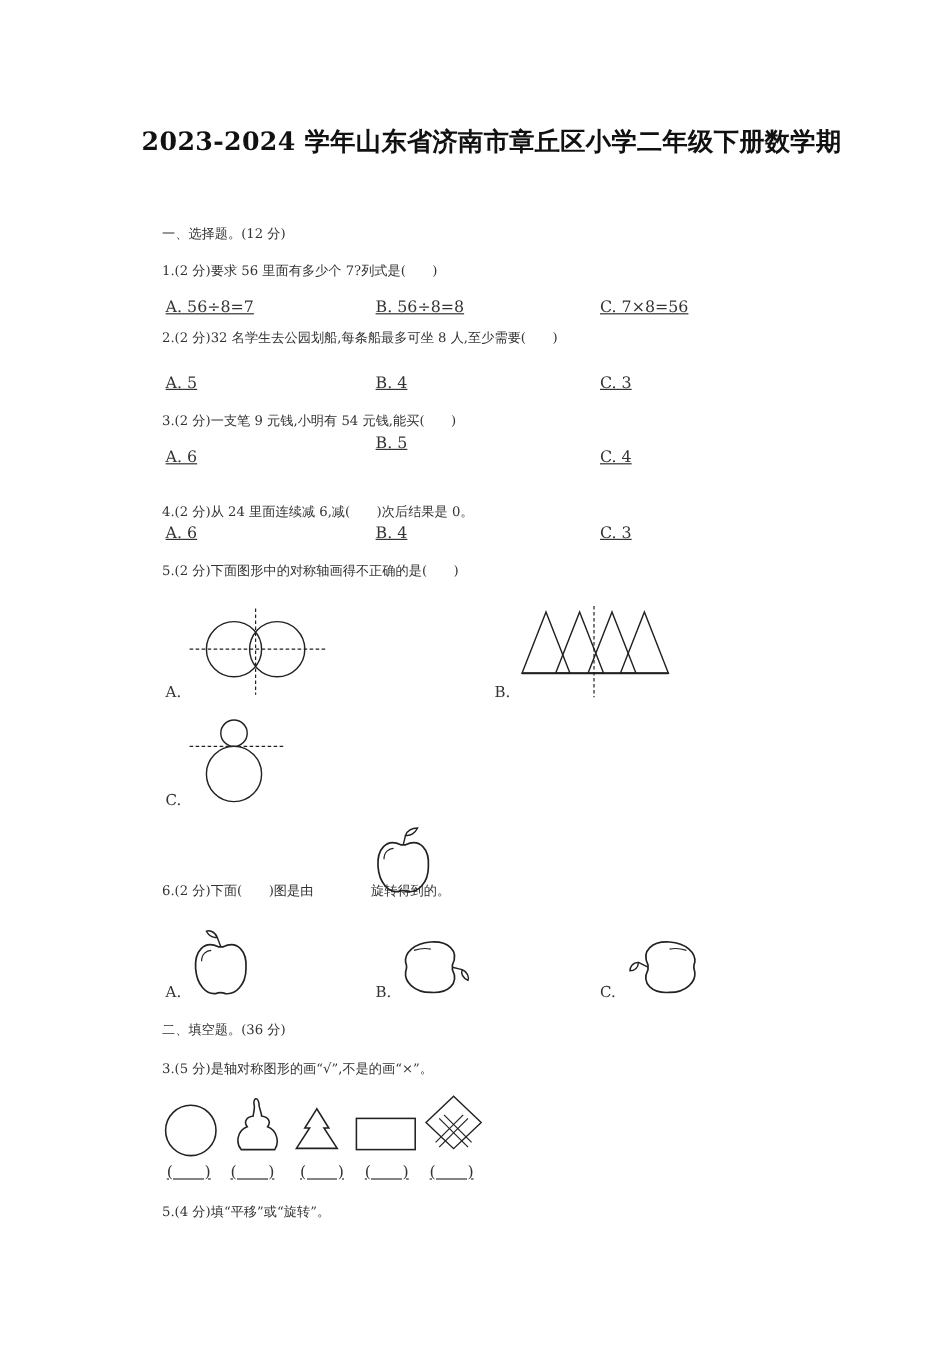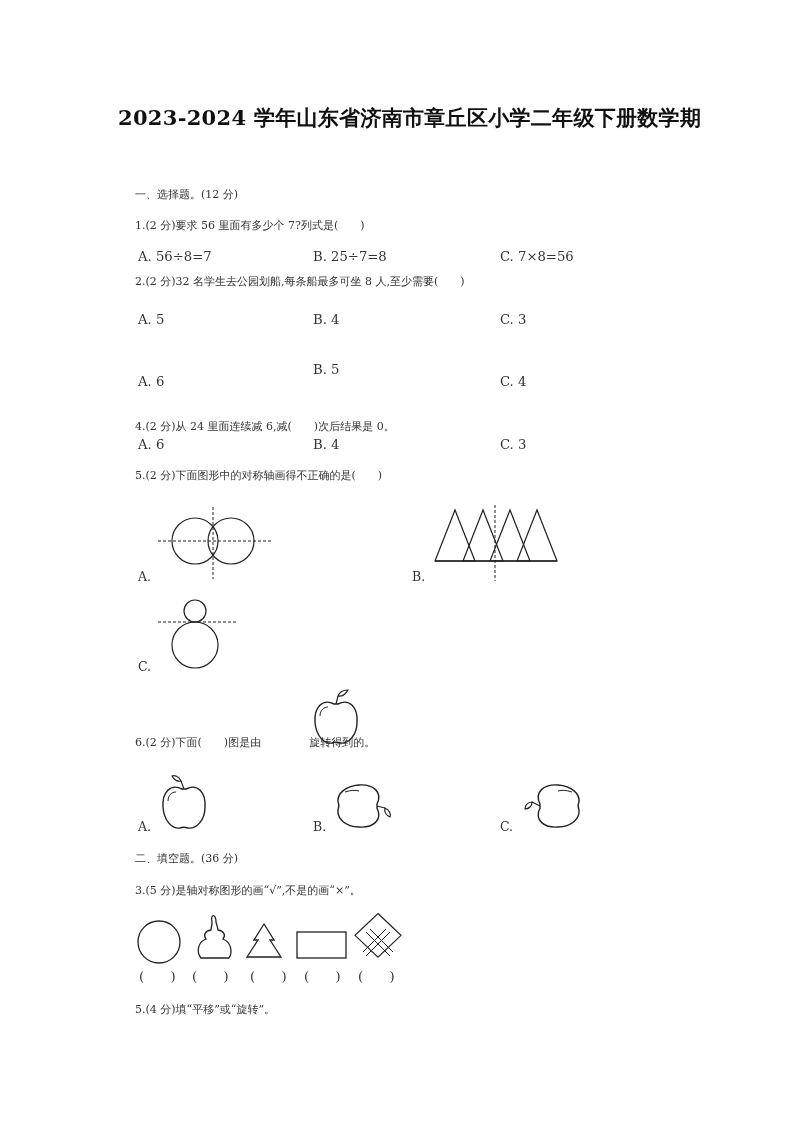--- a/index.html
+++ b/index.html
@@ -3,44 +3,45 @@
 <meta charset="utf-8">
 <style>
   html, body { margin: 0; padding: 0; background: #ffffff; }
   body { width: 793px; height: 1122px; position: relative; overflow: hidden;
          font-family: "DejaVu Serif", "Liberation Serif", serif; color: #222; }
   .page { position: absolute; left: 0; top: 0; width: 793px; height: 1012px; }
   .title { position: absolute; left: 118px; font-weight: bold; font-size: 21px; color: #111; letter-spacing: 0.3px; }
   .t1 { top: 104px; }
   .t2 { top: 147px; }
   .line { position: absolute; left: 118px; font-size: 11px; color: #333; white-space: nowrap; margin-left: 17px; }
-  .opt { position: absolute; font-size: 13.2px; color: #333; white-space: nowrap; }
+  .opt { position: absolute; font-size: 13.2px; color: #333; white-space: nowrap; text-decoration: underline; }
   .fig { position: absolute; }
   svg { display: block; }
   .lbl { position: absolute; font-size: 12.5px; color: #333; }
 </style>
 </head>
 <body>
 
 <div class="page">
 
   <div class="title t1">2023-2024 学年山东省济南市章丘区小学二年级下册数学期</div>
 
   <div class="line" style="top:187px">一、选择题。(12 分)</div>
 
   <div class="line" style="top:218px">1.(2 分)要求 56 里面有多少个 7?列式是(　　)</div>
   <div class="opt" style="left:138px;top:249px">A. 56÷8=7</div>
-  <div class="opt" style="left:313px;top:249px">B. 25÷7=8</div>
+  <div class="opt" style="left:313px;top:249px">B. 56÷8=8</div>
   <div class="opt" style="left:500px;top:249px">C. 7×8=56</div>
 
   <div class="line" style="top:274px">2.(2 分)32 名学生去公园划船,每条船最多可坐 8 人,至少需要(　　)</div>
   <div class="opt" style="left:138px;top:312px">A. 5</div>
   <div class="opt" style="left:313px;top:312px">B. 4</div>
   <div class="opt" style="left:500px;top:312px">C. 3</div>
 
+  <div class="line" style="top:343px">3.(2 分)一支笔 9 元钱,小明有 54 元钱,能买(　　)</div>
   <div class="opt" style="left:138px;top:374px">A. 6</div>
   <div class="opt" style="left:313px;top:362px">B. 5</div>
   <div class="opt" style="left:500px;top:374px">C. 4</div>
 
   <div class="line" style="top:419px">4.(2 分)从 24 里面连续减 6,减(　　)次后结果是 0。</div>
   <div class="opt" style="left:138px;top:437px">A. 6</div>
   <div class="opt" style="left:313px;top:437px">B. 4</div>
   <div class="opt" style="left:500px;top:437px">C. 3</div>
 
   <div class="line" style="top:468px">5.(2 分)下面图形中的对称轴画得不正确的是(　　)</div>

